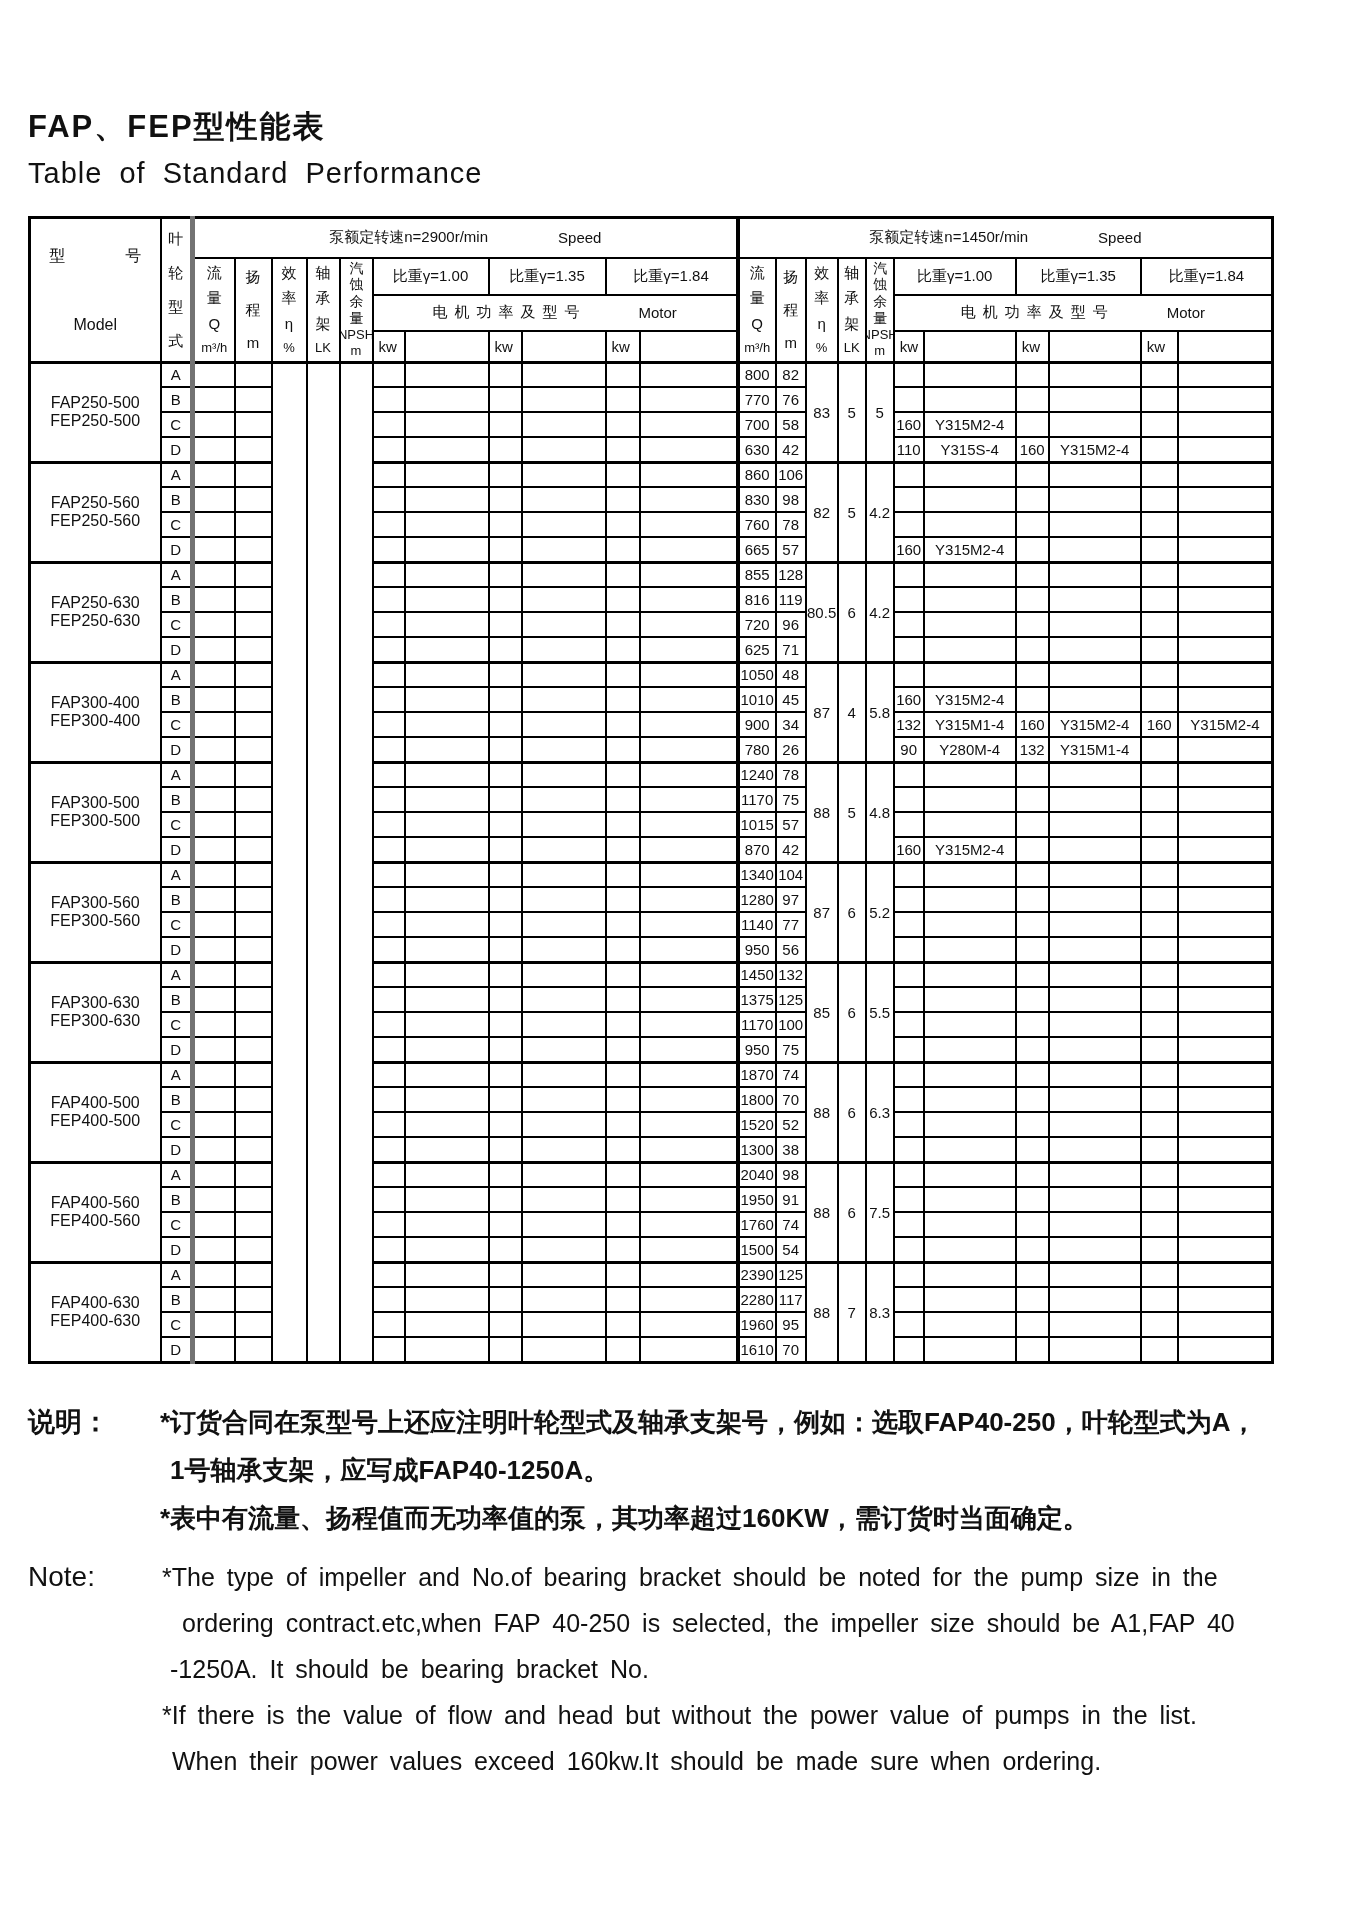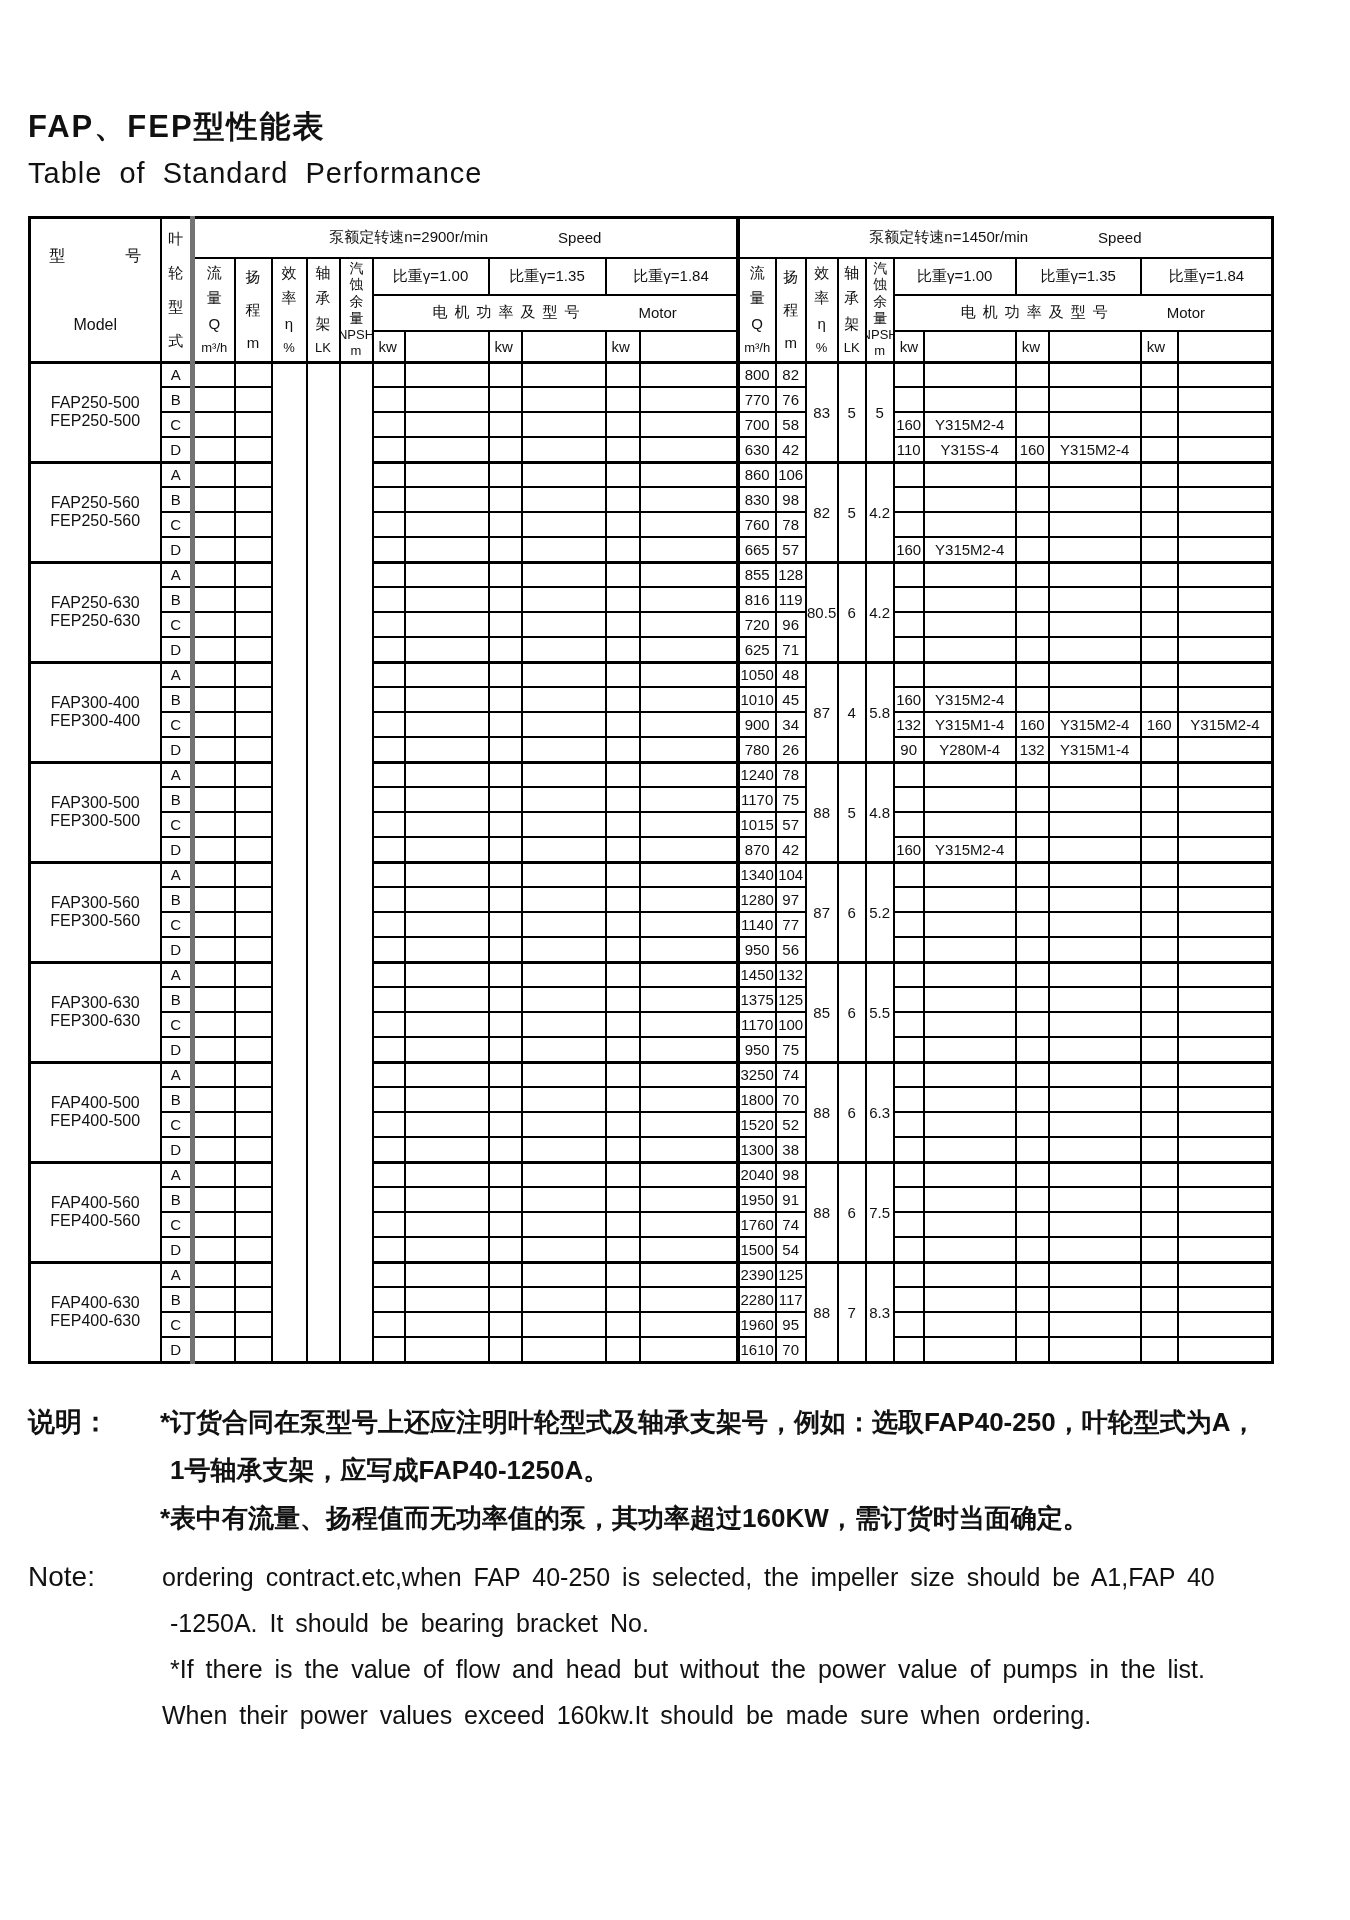--- a/index.html
+++ b/index.html
@@ -31,21 +31,21 @@
   .model-box{display:flex;flex-direction:column;justify-content:space-around;align-items:center;height:100%;padding:10px 0;box-sizing:border-box;font-size:16px;}
   .model-hd{display:flex;flex-direction:column;justify-content:space-around;align-items:center;height:136px;font-size:16px;}
   .model-hd .zh{letter-spacing:22px;padding-left:22px;}
   .notes{display:flex;align-items:flex-start;gap:40px;}
   .notes-zh{margin-top:34px;font-weight:600;font-size:26px;line-height:48px;}
   .notes-zh .note-label{flex:none;width:92px;font-size:27px;}
   .notes-en{margin-top:12px;font-size:25px;line-height:46px;word-spacing:5px;}
   .notes-en .note-label{flex:none;width:94px;font-size:28px;}
   .note-lines{flex:1;}
   .notes-zh .note-lines div:nth-child(2){padding-left:10px;}
-  .notes-en .note-lines div:nth-child(2){padding-left:8px;}
+  .notes-en .note-lines div:nth-child(2){padding-left:8px;margin-left:12px;}
   .notes-en .note-lines div:nth-child(3){padding-left:8px;}
   .notes-en .note-lines div:nth-child(5){padding-left:10px;}
 </style>
 </head>
 <body>
 
 <div class="page">
   <h1>FAP、FEP型性能表</h1>
   <h2>Table of Standard Performance</h2>
 
@@ -832,21 +832,21 @@
           </td>
           <td class="gs">A</td>
           <td class="bl3 gs"></td>
           <td class="gs"></td>
           <td class="gs"></td>
           <td class="gs"></td>
           <td class="gs"></td>
           <td class="gs"></td>
           <td class="gs"></td>
           <td class="gs"></td>
-          <td class="bl4 gs">3250</td>
+          <td class="bl4 gs">1870</td>
           <td class="gs">74</td>
           <td class="gs" rowspan="4">88</td>
           <td class="gs" rowspan="4">6</td>
           <td class="gs" rowspan="4">6.3</td>
           <td class="gs"></td>
           <td class="gs"></td>
           <td class="gs"></td>
           <td class="gs"></td>
           <td class="gs"></td>
           <td class="gs"></td>
@@ -1086,19 +1086,20 @@
     <div class="note-lines">
         <div>*订货合同在泵型号上还应注明叶轮型式及轴承支架号，例如：选取FAP40-250，叶轮型式为A，</div>
         <div>1号轴承支架，应写成FAP40-1250A。</div>
         <div>*表中有流量、扬程值而无功率值的泵，其功率超过160KW，需订货时当面确定。</div>
       </div>
   </div>
 
   <div class="notes notes-en">
     <span class="note-label">Note:</span>
     <div class="note-lines">
+        <div>*The type of impeller and No.of bearing  bracket should be noted for the pump size in the</div>
         <div>ordering contract.etc,when  FAP 40-250 is selected,  the impeller size should be A1,FAP 40</div>
         <div>-1250A. It should be bearing bracket No.</div>
         <div>*If there is the value of flow and head but without the power value of pumps in the list.</div>
         <div>When their power values exceed 160kw.It should be made sure when ordering.</div>
       </div>
   </div>
 </div>
 
 </body></html>

